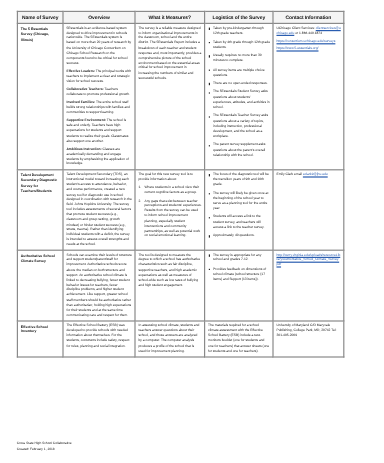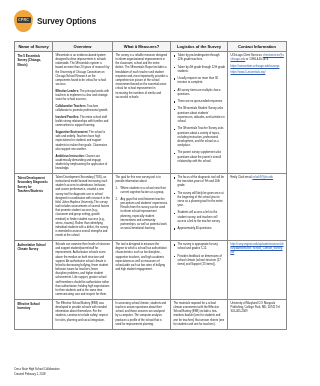--- a/index.html
+++ b/index.html
@@ -147,28 +147,20 @@
     font-size: 2.7px;
     line-height: 1.65;
     color: #1b1b1b;
   }
 </style>
 </head>
 <body>
 
 <div class="page">
 
-  <div class="header">
-    <div class="logo">
-      <div class="logo-shape">
-        <div class="logo-bar">CPRC</div>
-      </div>
-    </div>
-    <div class="title">Survey Options</div>
-  </div>
 
   <table class="survey">
     <colgroup>
       <col class="c-name">
         <col class="c-over">
         <col class="c-meas">
         <col class="c-logi">
         <col class="c-cont">
     </colgroup>
     <thead>

